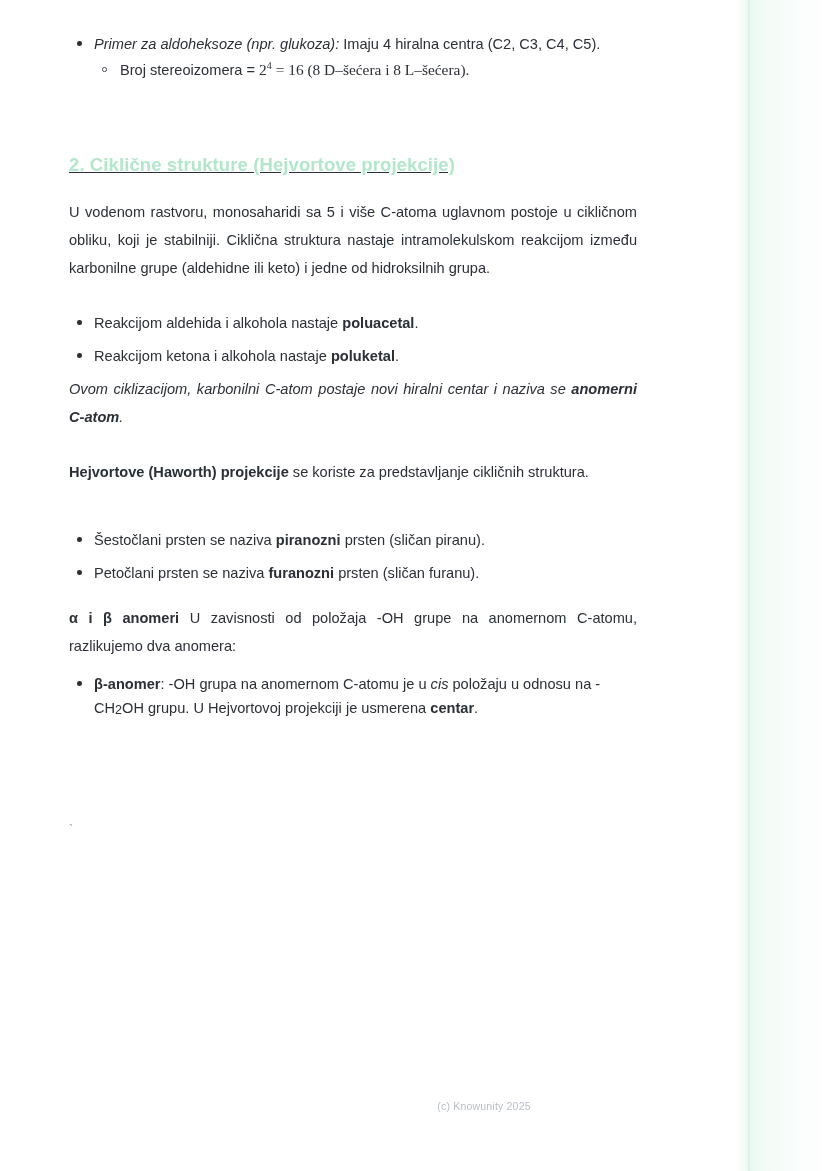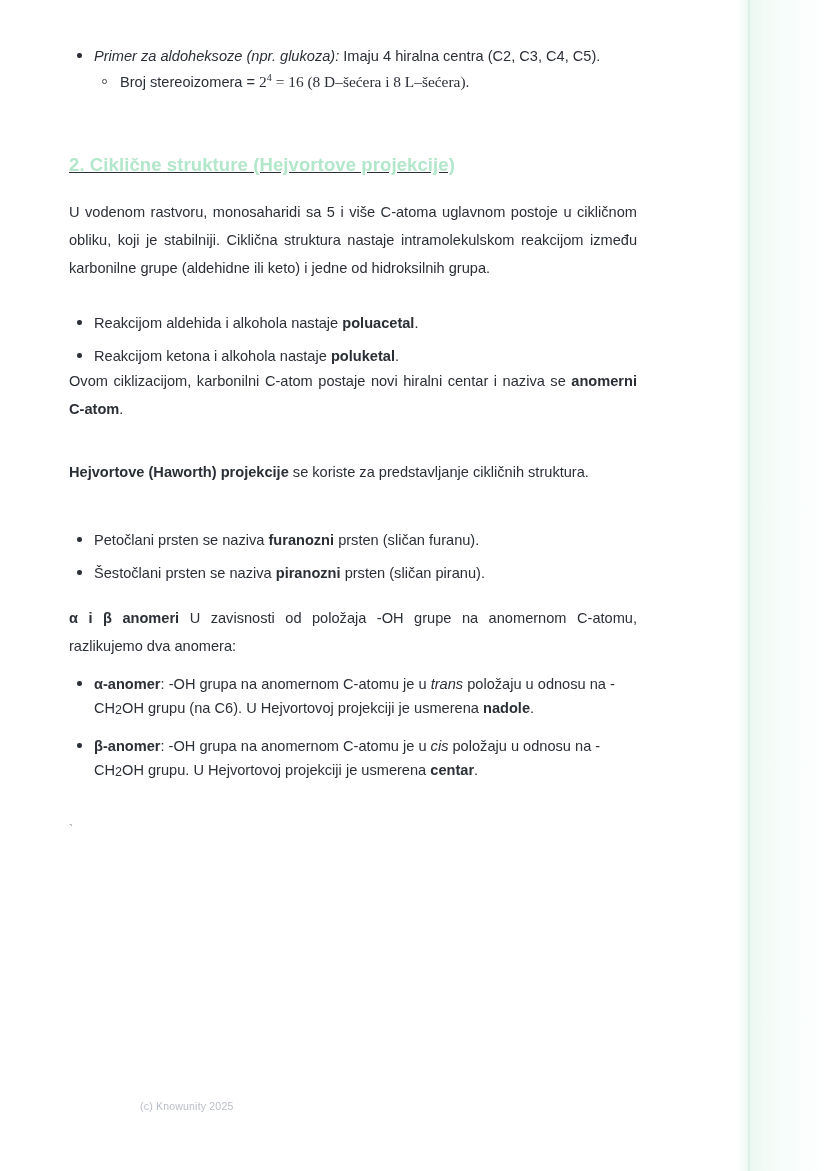--- a/index.html
+++ b/index.html
@@ -137,36 +137,36 @@
   }
 
   
   .blk { position: absolute; left: 0; width: 568px; }
 
   .footer {
     position: absolute;
     left: 0;
     top: 1100px;
     width: 828px;
-    text-align: left;
+    text-align: center;
     font-size: 10.5px;
     color: #b9bec6;
     letter-spacing: .2px;
   }
   .footer span { padding-left: 140px; }
 </style>
 </head>
 <body>
 
 <div class="edge-strip"></div>
 <div class="edge-line"></div>
 
 <div class="page">
 
-  <div class="blk" style="top:44px;">
+  <div class="blk" style="top:32px;">
     <ul class="bullets">
       <li>
         <i>Primer za aldoheksoze (npr. glukoza):</i><span> Imaju 4 hiralna centra (C2, C3, C4, C5).</span>
         <ul class="subbullets">
           <li><span>Broj stereoizomera = </span><span class="mathexp"><span>2</span><sup>4</sup><span> = 16 (8 D–šećera i 8 L–šećera).</span></span>
           </li>
         </ul>
       </li>
     </ul>
   </div>
@@ -179,42 +179,41 @@
     <p class="para">U vodenom rastvoru, monosaharidi sa 5 i više C-atoma uglavnom postoje u cikličnom obliku, koji je stabilniji. Ciklična struktura nastaje intramolekulskom reakcijom između karbonilne grupe (aldehidne ili keto) i jedne od hidroksilnih grupa.</p>
   </div>
 
   <div class="blk" style="top:311px;">
     <ul class="bullets">
       <li><span>Reakcijom aldehida i alkohola nastaje </span><b>poluacetal</b><span>.</span></li>
       <li><span>Reakcijom ketona i alkohola nastaje </span><b>poluketal</b><span>.</span></li>
     </ul>
   </div>
 
-  <div class="blk" style="top:367px;">
+  <div class="blk" style="top:375px;font-style:italic;">
     <p class="para"><span>Ovom ciklizacijom, karbonilni C-atom postaje novi hiralni centar i naziva se </span><b>anomerni C-atom</b><span>.</span></p>
   </div>
 
   <div class="blk" style="top:458px;">
     <p class="para"><b>Hejvortove (Haworth) projekcije</b><span> se koriste za predstavljanje cikličnih struktura.</span></p>
   </div>
 
   <div class="blk" style="top:528px;">
     <ul class="bullets">
+      <li><span>Šestočlani prsten se naziva </span><b>piranozni</b><span> prsten (sličan piranu).</span></li>
       <li><span>Petočlani prsten se naziva </span><b>furanozni</b><span> prsten (sličan furanu).</span></li>
-      <li><span>Šestočlani prsten se naziva </span><b>piranozni</b><span> prsten (sličan piranu).</span></li>
     </ul>
   </div>
 
   <div class="blk" style="top:604px;">
     <p class="para"><b>α i β anomeri</b><span> U zavisnosti od položaja -OH grupe na anomernom C-atomu, razlikujemo dva anomera:</span></p>
   </div>
 
   <div class="blk" style="top:672px;">
     <ul class="bullets">
-      <li style="margin-bottom:12px;"><b>α-anomer</b><span>: -OH grupa na anomernom C-atomu je u </span><i>trans</i><span> položaju u odnosu na -CH</span><span class="sub2">2</span><span>OH grupu (na C6). U Hejvortovoj projekciji je usmerena </span><b>nadole</b><span>.</span></li>
       <li><b>β-anomer</b><span>: -OH grupa na anomernom C-atomu je u </span><i>cis</i><span> položaju u odnosu na -CH</span><span class="sub2">2</span><span>OH grupu. U Hejvortovoj projekciji je usmerena </span><b>centar</b><span>.</span></li>
     </ul>
   </div>
 
   <div class="blk" style="top:820px;">
     <div class="tick">`</div>
   </div>
 
 </div>
 

